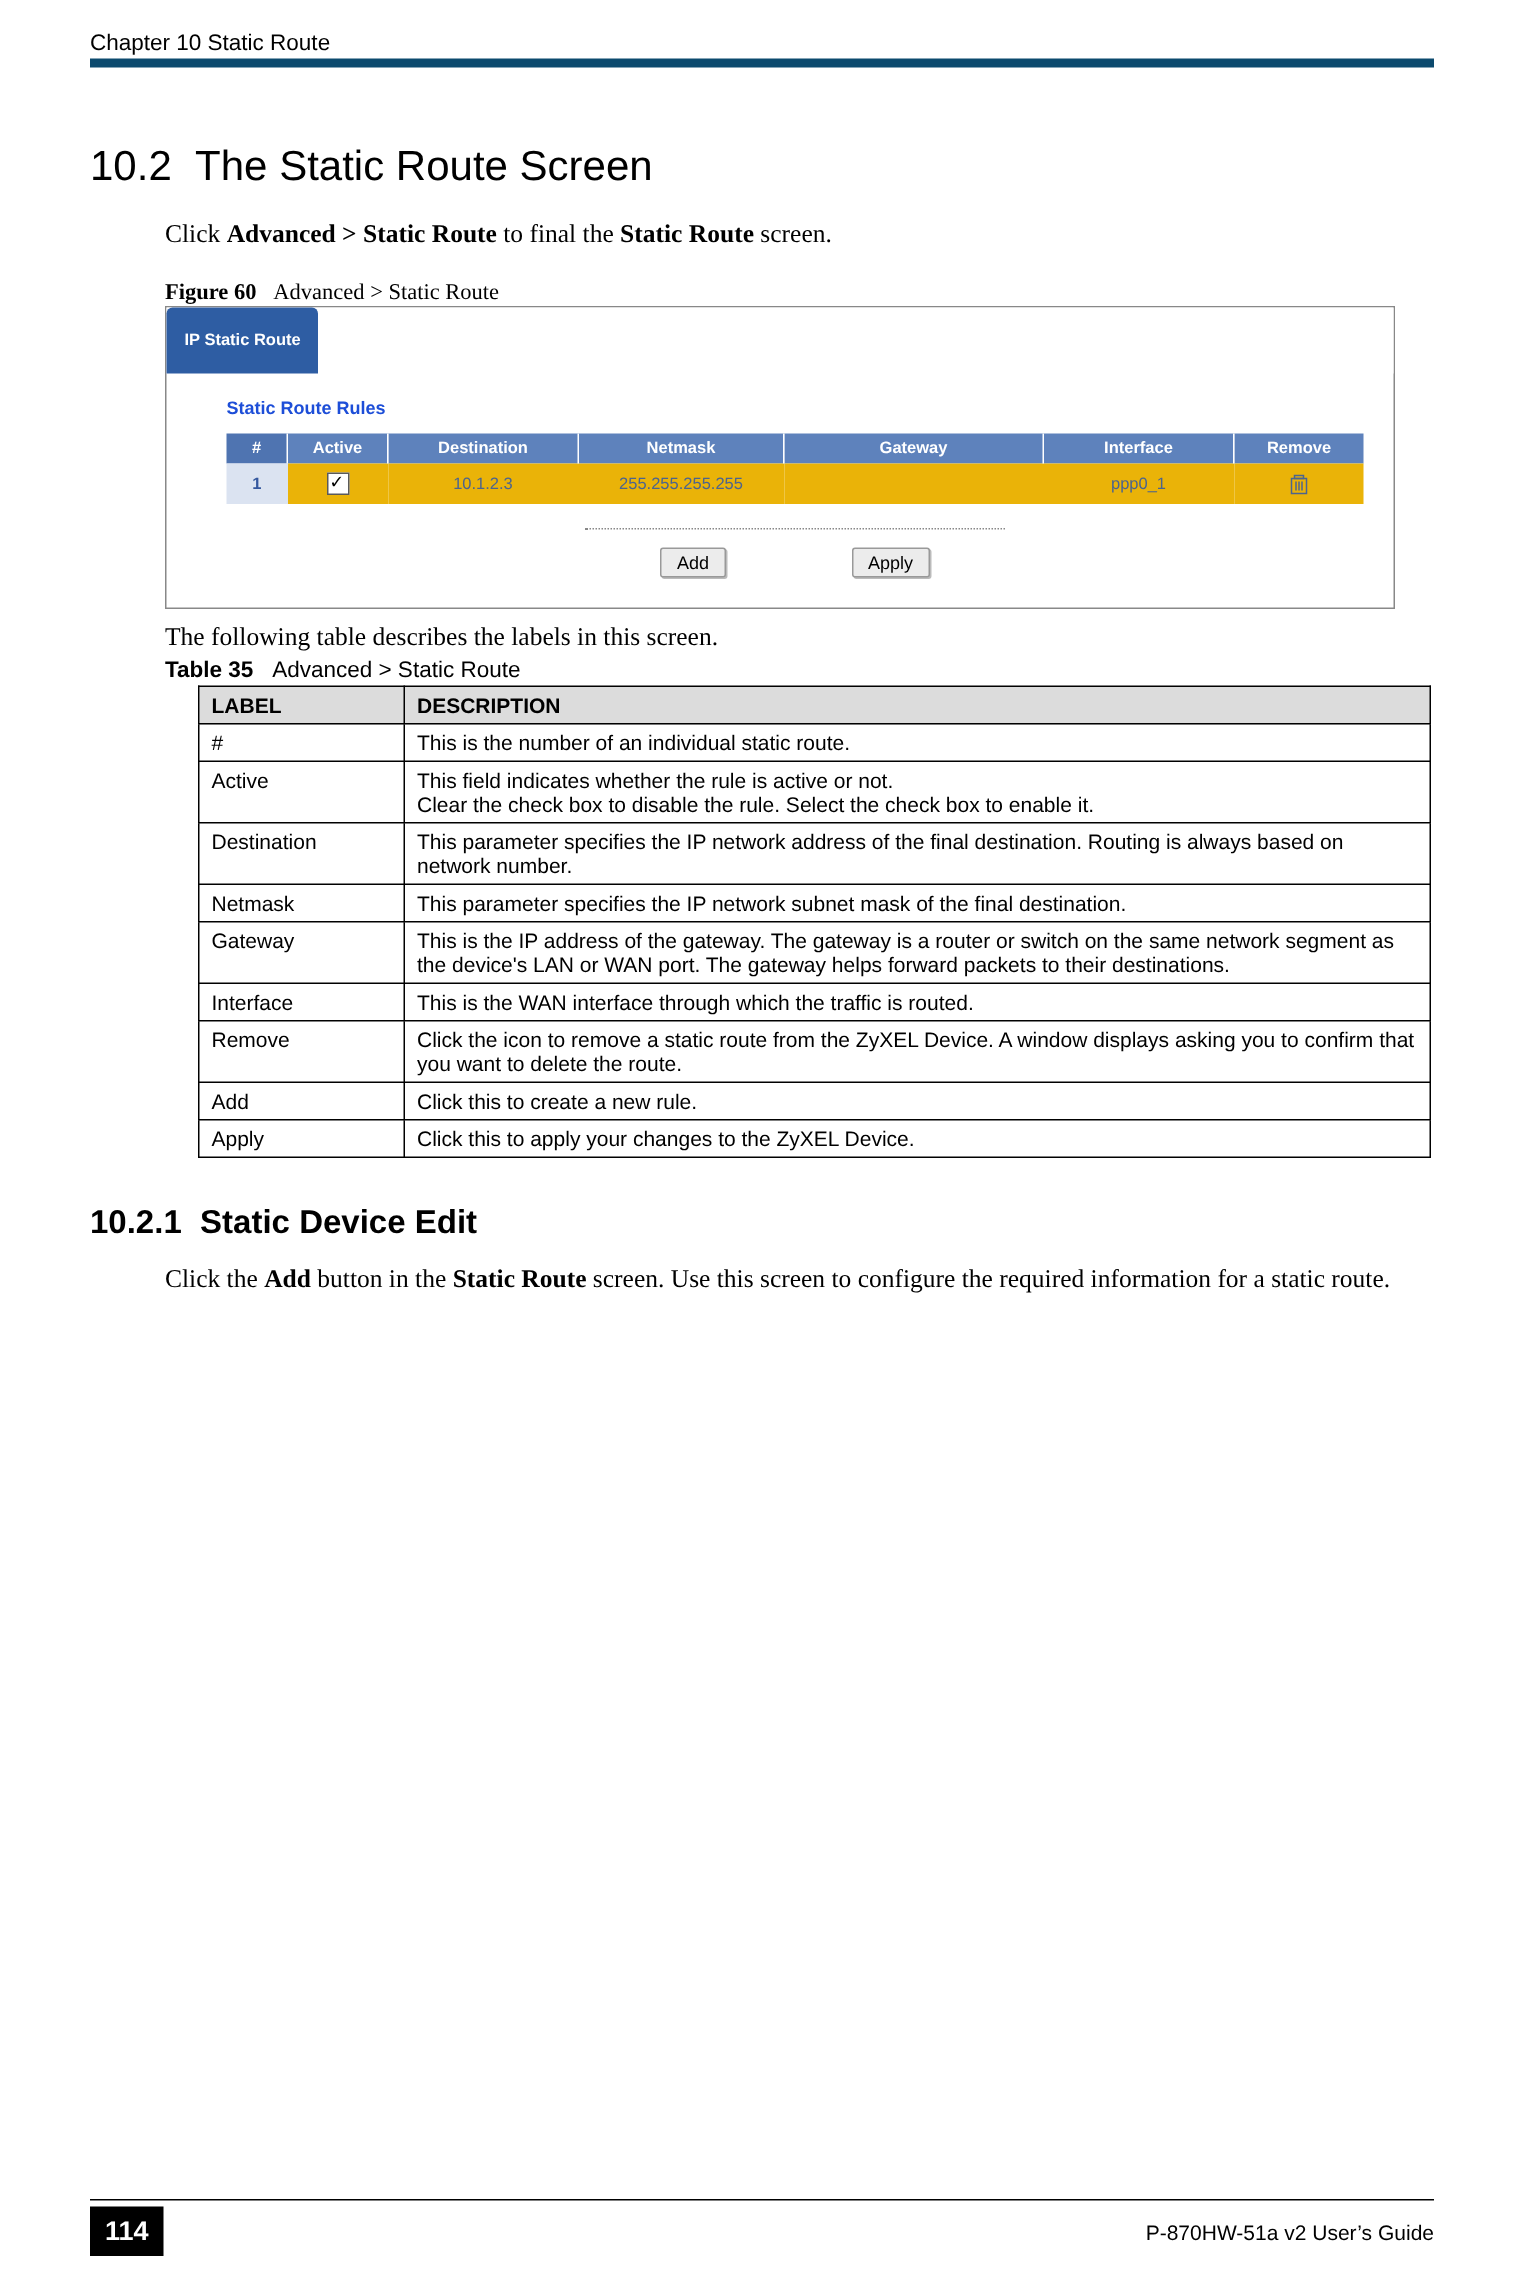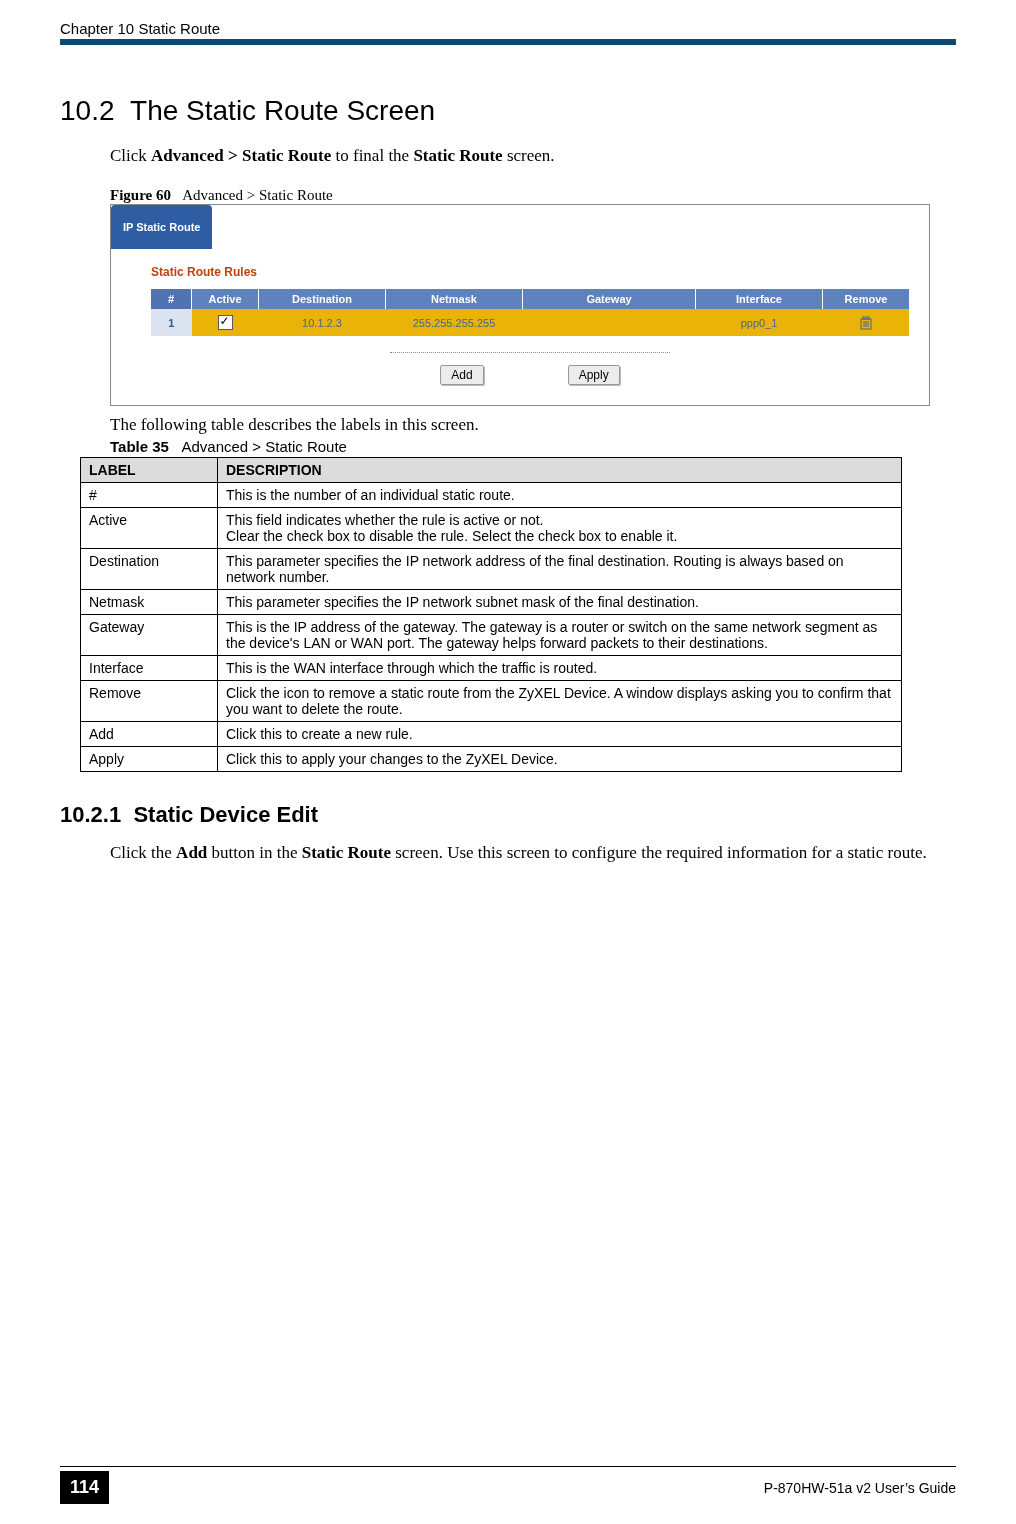--- a/index.html
+++ b/index.html
@@ -62,21 +62,21 @@
   font-family: Verdana, sans-serif;
   font-size: 11px;
   font-weight: bold;
   padding: 16px 12px;
   border-radius: 4px 4px 0 0;
 }
 .inner {
   padding: 10px 20px 14px 40px;
 }
 .section-title {
-  color: #c2410c;
+  color: #1d4ed8;
   font-family: Verdana, sans-serif;
   font-size: 12px;
   font-weight: bold;
   margin: 6px 0 10px 0;
 }
 .rules-table {
   width: 100%;
   border-collapse: collapse;
   margin: 0 auto;
 }
@@ -139,21 +139,21 @@
   vertical-align:middle;
 }
 .checkbox-box::after{
   content:"✓";
   position:absolute;
   left:1px;top:-2px;
   font-size:12px;
   color:#000;
 }
 .desc-table {
-  margin-left: 20px;
+  margin-left: 72px;
   width: 822px;
   border-collapse: collapse;
   font-family: Arial, sans-serif;
   font-size: 14px;
 }
 .desc-caption {
   text-align: left;
   font-family: Arial, sans-serif;
   font-size: 15px;
   padding-bottom: 2px;

